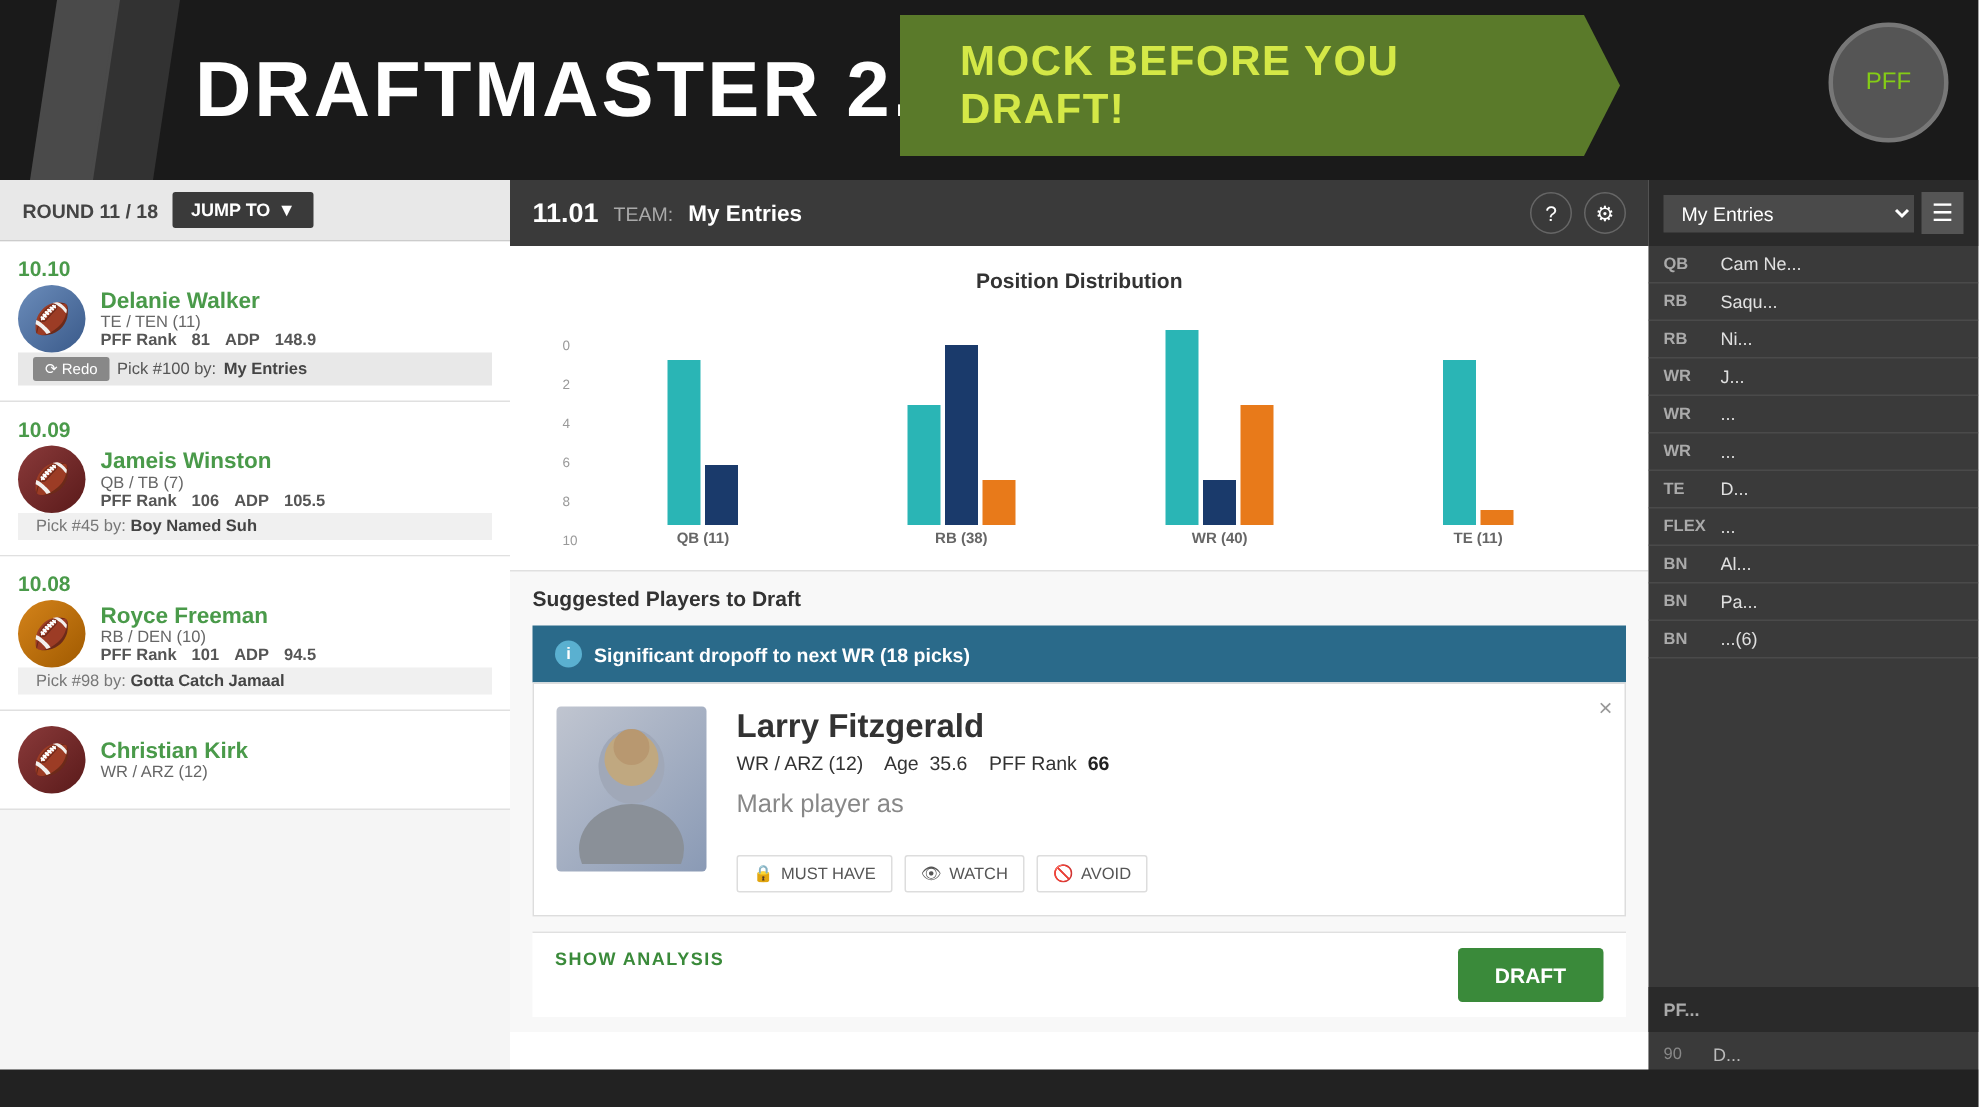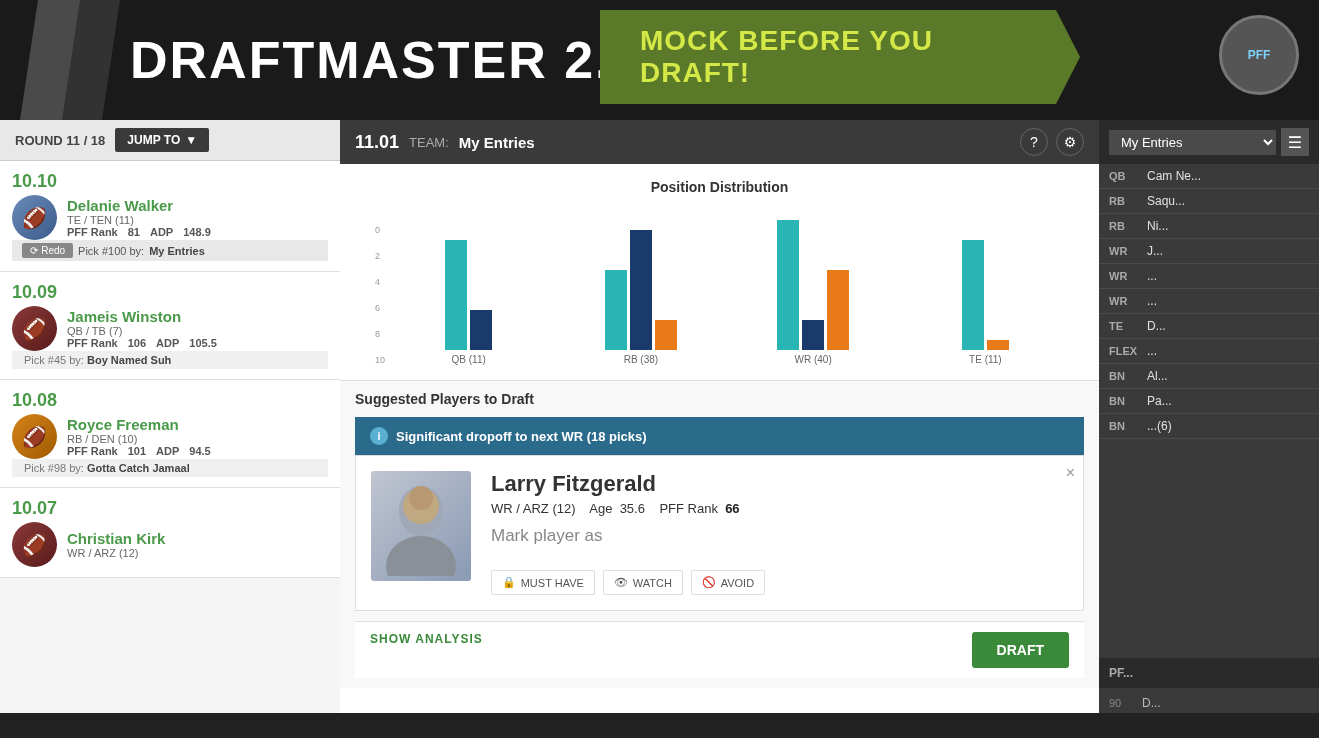--- a/index.html
+++ b/index.html
@@ -59,23 +59,23 @@
       position: absolute;
       right: 20px;
       top: 15px;
       width: 80px;
       height: 80px;
       background: #555;
       border-radius: 50%;
       display: flex;
       align-items: center;
       justify-content: center;
-      font-size: 12px;
-      font-weight: 700;
-      color: #7dd3fc;
+      font-size: 16px;
+      font-weight: 400;
+      color: #84cc16;
       border: 3px solid #777;
     }
 
     
     .main-content {
       position: absolute;
       top: 120px;
       left: 0;
       right: 0;
       bottom: 0;
@@ -119,21 +119,21 @@
       border-radius: 2px;
     }
 
     
     .pick-item {
       background: white;
       border-bottom: 1px solid #e0e0e0;
       padding: 10px 12px;
     }
     .pick-number {
-      font-size: 18px;
+      font-size: 14px;
       font-weight: 700;
       color: #4a9a4a;
       margin-bottom: 3px;
     }
     .pick-player-row {
       display: flex;
       align-items: center;
       gap: 10px;
     }
     .player-avatar {
@@ -274,20 +274,21 @@
       align-items: flex-end;
       flex: 1;
       gap: 15px;
       height: 140px;
     }
     .chart-group {
       display: flex;
       flex-direction: column;
       align-items: center;
       flex: 1;
+      font-weight: bold;
     }
     .chart-bars {
       display: flex;
       align-items: flex-end;
       gap: 3px;
     }
     .bar {
       width: 22px;
     }
     .bar-teal { background: #2ab5b5; }
@@ -619,21 +620,20 @@
           </div>
         </div>
       </div>
       <div class="pick-by">
         <span>Pick #98 by:</span>
         <span class="pick-by-name">Gotta Catch Jamaal</span>
       </div>
     </div>
 
     <div class="pick-item">
-      <div class="pick-number" style="color:#4a9a4a">10.07</div>
       <div class="pick-player-row">
         <div class="player-avatar kirk">🏈</div>
         <div class="player-info">
           <div class="player-name-link">Christian Kirk</div>
           <div class="player-pos-team">WR / ARZ (12)</div>
         </div>
       </div>
     </div>
   </div>
 

